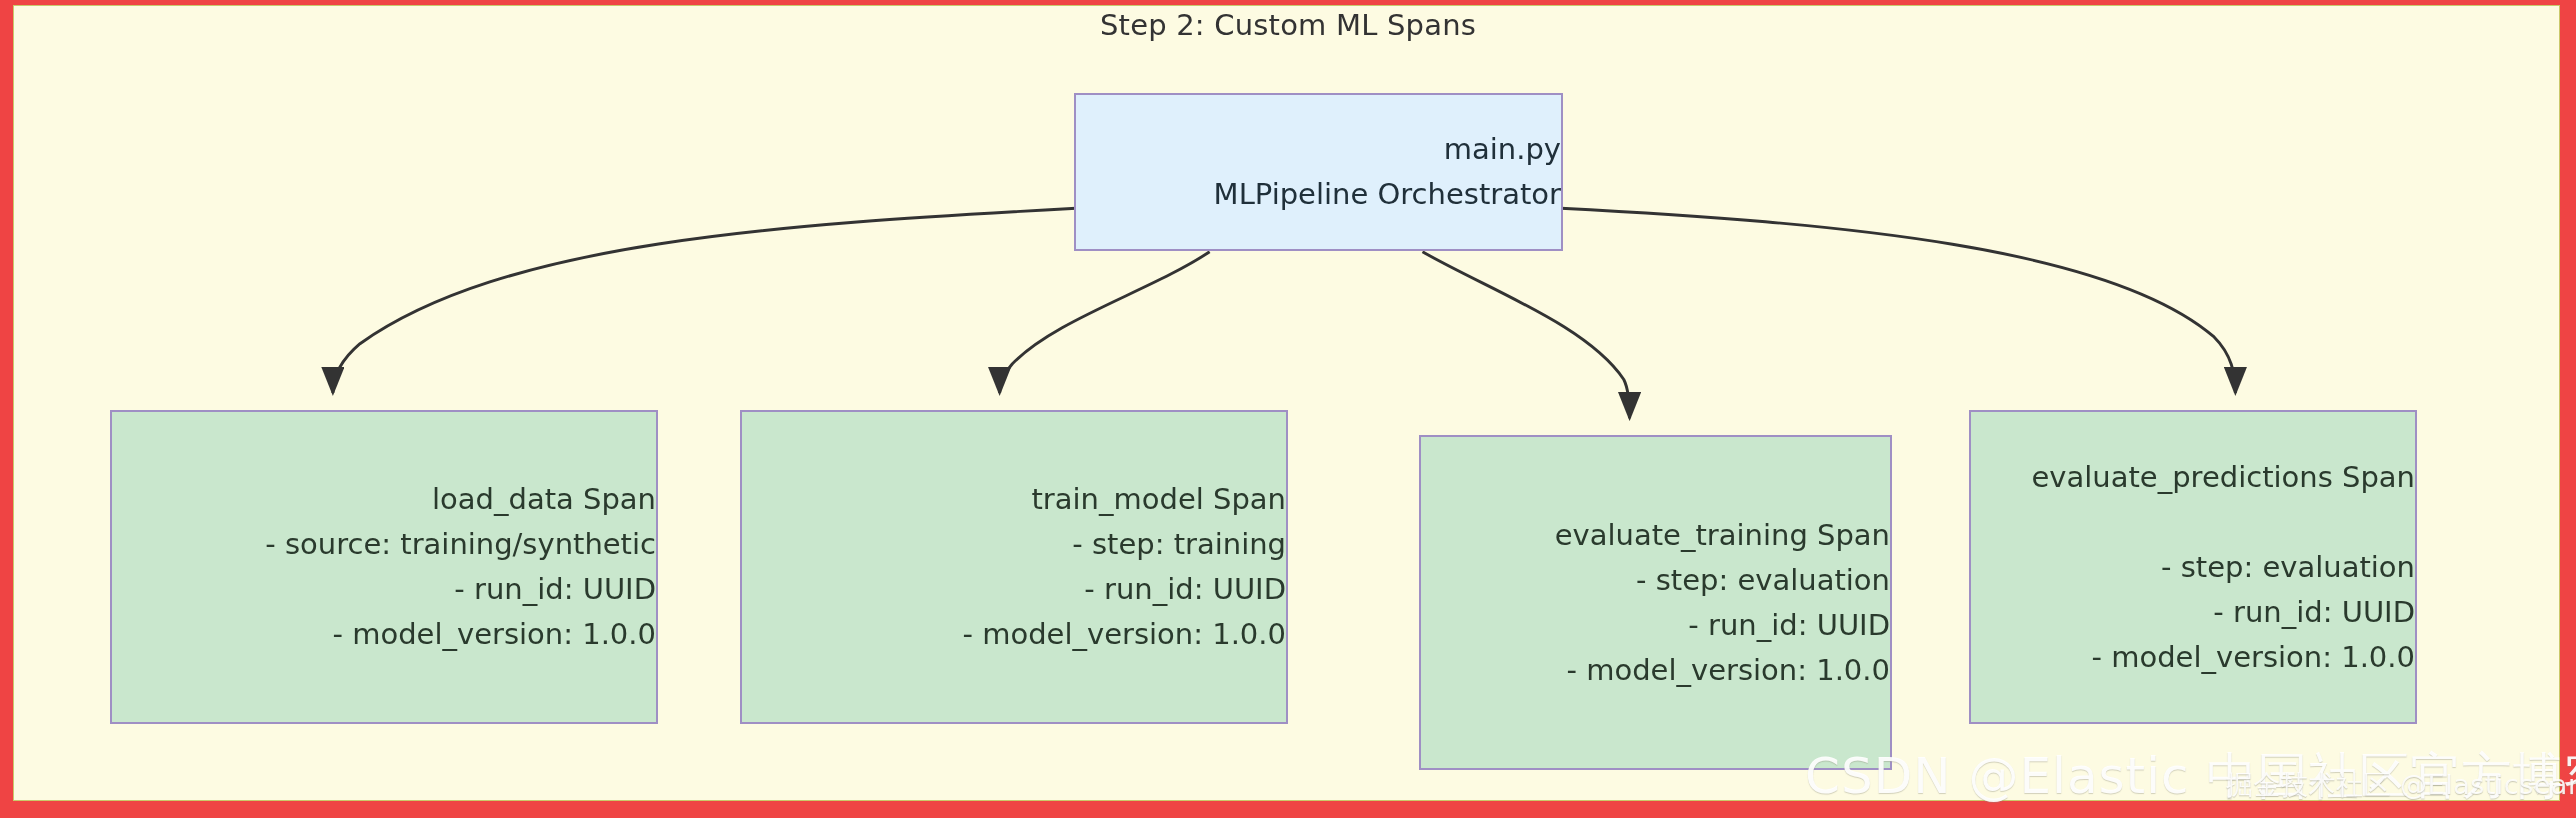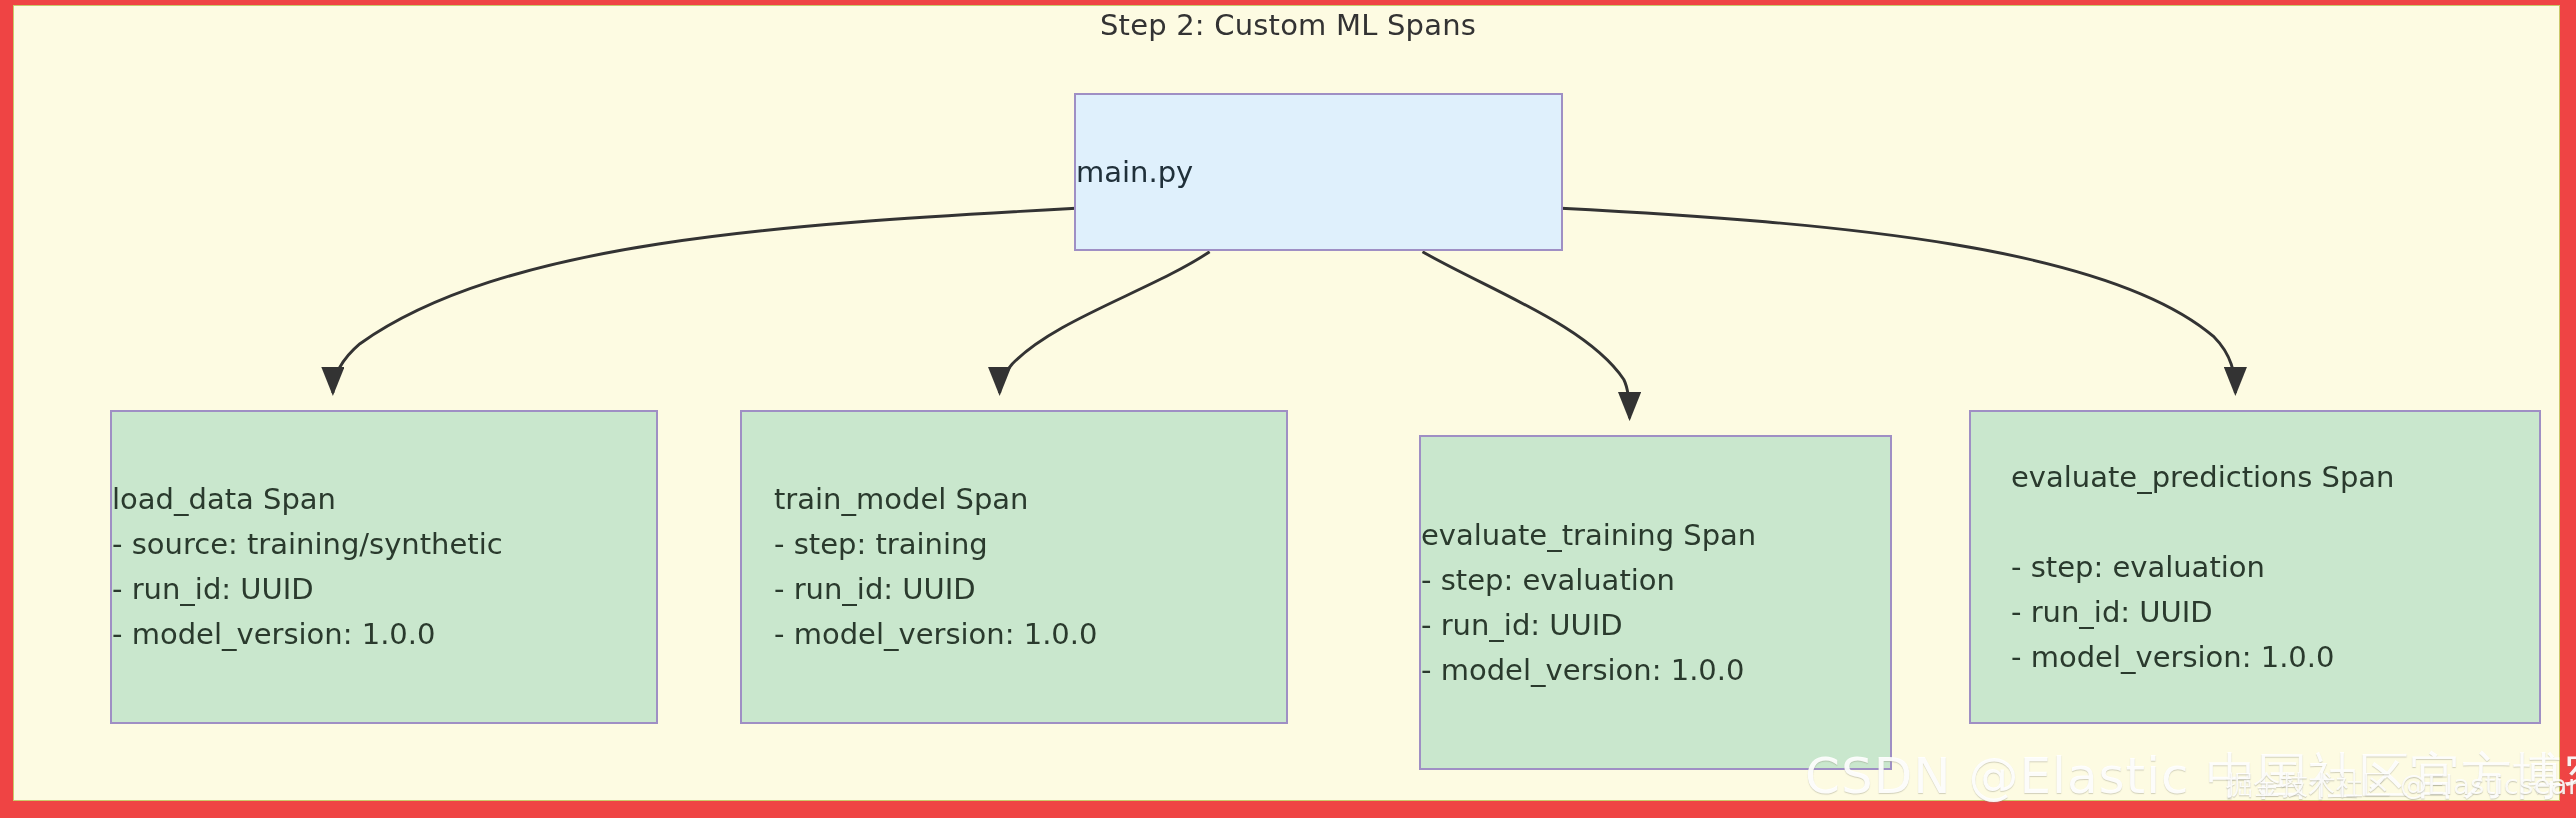--- a/index.html
+++ b/index.html
@@ -49,21 +49,21 @@
     height: 819px;
     pointer-events: none;
   }
   
   .node {
     position: absolute;
     box-sizing: border-box;
     border: 2.9px solid #9f8fc4;
     display: flex;
     flex-direction: column;
-    align-items: flex-start;
+    align-items: flex-end;
     justify-content: center;
     overflow: hidden;
     white-space: nowrap;
   }
   .node-root {
     background: #dff0fc;
   }
   .node-span {
     background: #c9e7cd;
   }
@@ -119,20 +119,21 @@
       </marker>
     </defs>
     <path d="M1112,215 C 800,232 520,250 372,355 C 352,372 344,388 344,406" fill="none" stroke="#333333" stroke-width="3" marker-end="url(#arrowhead)"></path>
     <path d="M1250,260 C 1190,300 1090,330 1046,376 C 1036,388 1033,396 1033,406" fill="none" stroke="#333333" stroke-width="3" marker-end="url(#arrowhead)"></path>
     <path d="M1470,260 C 1540,300 1640,336 1678,392 C 1683,402 1684,414 1684,432" fill="none" stroke="#333333" stroke-width="3" marker-end="url(#arrowhead)"></path>
     <path d="M1613,215 C 1900,230 2180,255 2288,348 C 2306,366 2310,386 2310,406" fill="none" stroke="#333333" stroke-width="3" marker-end="url(#arrowhead)"></path>
   </svg>
 
   <div class="node node-root" style="left:1074px; top:93px; width:489px; height:158px;">
     <div class="node-line">main.py</div>
+    <div class="node-line">MLPipeline Orchestrator</div>
   </div>
 
   <div class="node node-span" style="left:87px; top:410px; width:548px; height:314px;margin-left:23px;">
     <div class="node-line">load_data Span</div>
     <div class="node-line">- source: training/synthetic</div>
     <div class="node-line">- run_id: UUID</div>
     <div class="node-line">- model_version: 1.0.0</div>
   </div>
 
   <div class="node node-span" style="left:740px; top:410px; width:548px; height:314px;padding-left:32px;">
@@ -142,21 +143,21 @@
     <div class="node-line">- model_version: 1.0.0</div>
   </div>
 
   <div class="node node-span" style="left:1391px; top:435px; width:473px; height:335px;margin-left:28px;">
     <div class="node-line">evaluate_training Span</div>
     <div class="node-line">- step: evaluation</div>
     <div class="node-line">- run_id: UUID</div>
     <div class="node-line">- model_version: 1.0.0</div>
   </div>
 
-  <div class="node node-span" style="left:1969px; top:410px; width:572px; height:314px;padding-left:40px;">
+  <div class="node node-span" style="left:1969px; top:410px; width:448px; height:314px;padding-left:40px;">
     <div class="node-line">evaluate_predictions Span</div>
     <div class="node-line node-gap"></div>
     <div class="node-line">- step: evaluation</div>
     <div class="node-line">- run_id: UUID</div>
     <div class="node-line">- model_version: 1.0.0</div>
   </div>
 
   <div class="watermark" id="watermark-csdn">CSDN @Elastic 中国社区官方博客</div>
   <div class="watermark" id="watermark-juejin">掘金技术社区 @Elasticsearch</div>
 

